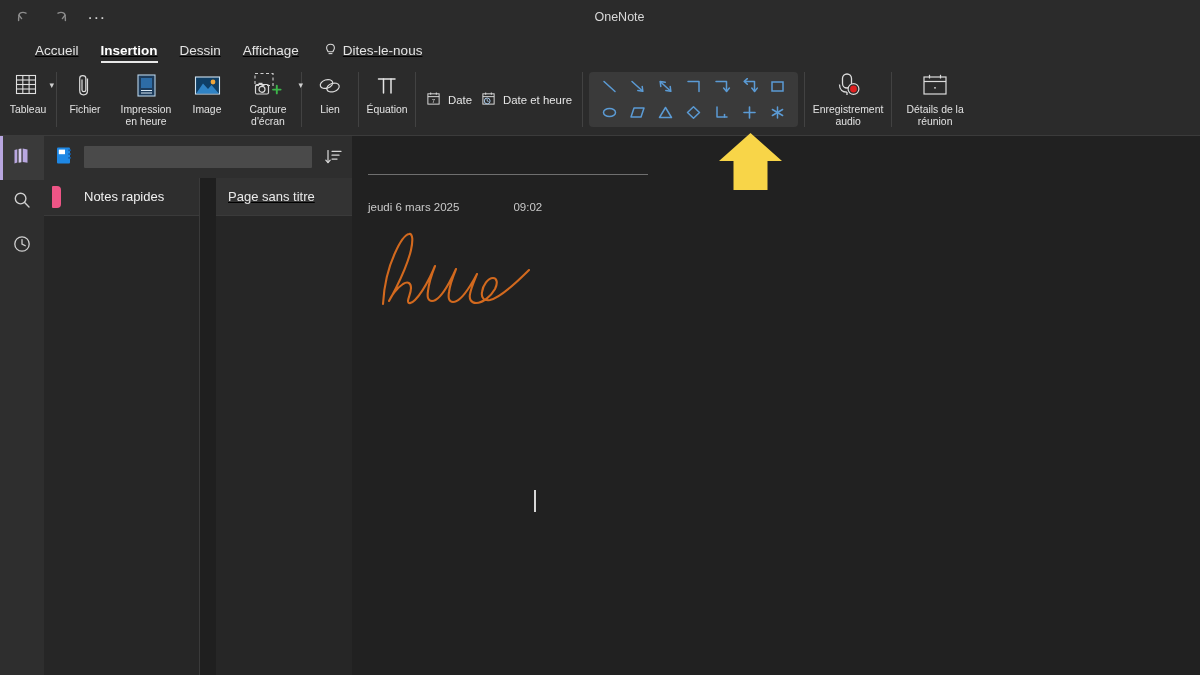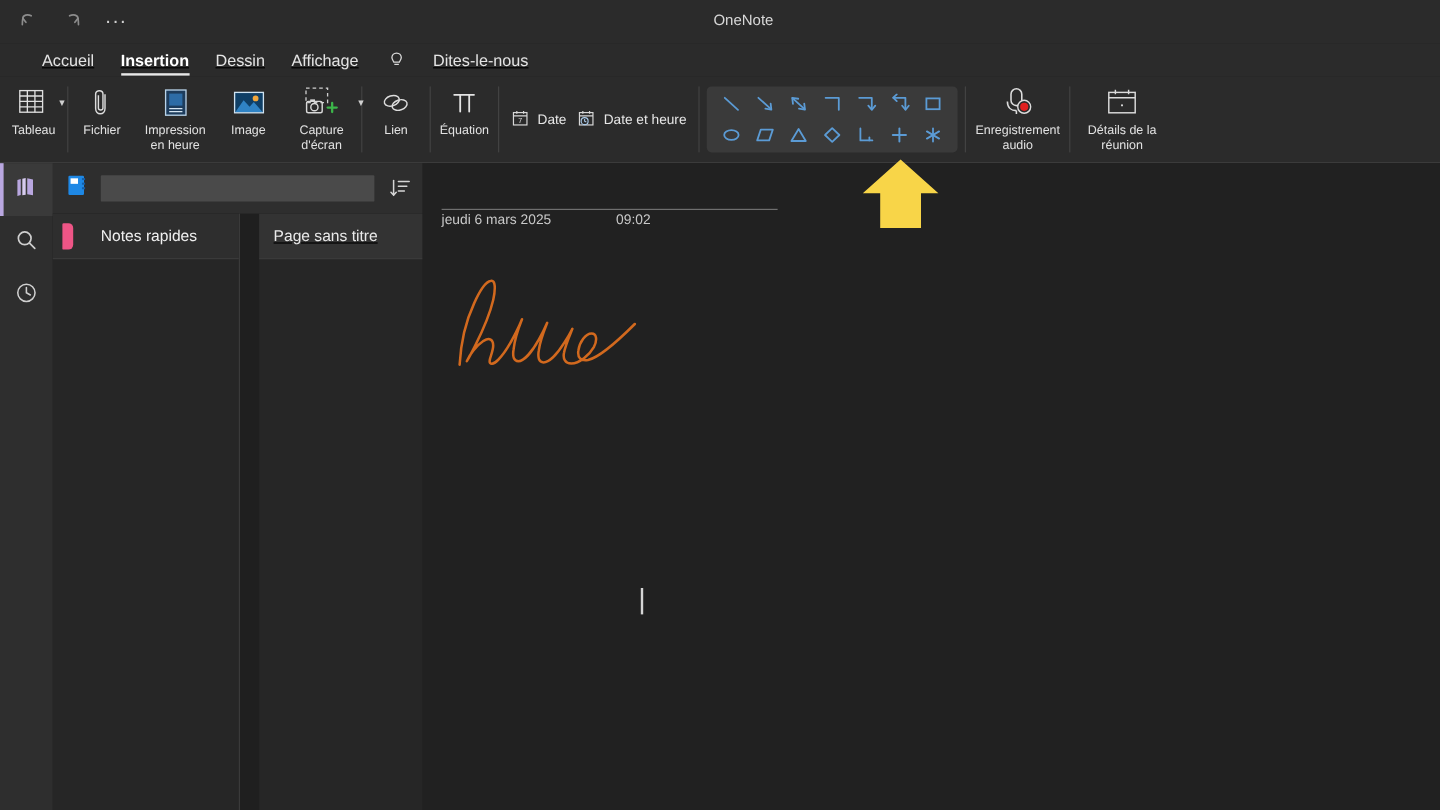--- a/index.html
+++ b/index.html
@@ -33,21 +33,21 @@
   .tabs { display: flex; align-items: flex-end; height: 28px; padding-left: 24px; text-decoration: underline; }
   .tab {
     position: relative; color: #e4e4e4; font-size: 13.5px;
     padding: 0 11px; height: 28px; display: flex; align-items: center; cursor: default;
   }
   .tab.active { font-weight: bold; color: #ffffff; }
   .tab.active::after {
     content: ""; position: absolute; left: 11px; right: 11px; bottom: 1px;
     height: 2px; background: #e8e8e8;
   }
-  .tab.hint { display: flex; align-items: center; gap: 24px; padding-left: 14px; }
+  .tab.hint { display: flex; align-items: center; gap: 6px; padding-left: 14px; }
   .bulb { width: 13px; height: 15px; color: #d8d8d8; }
 
   
   .ribbon {
     position: absolute; left: 0; top: 64px; width: 1200px; height: 72px;
     background: #2b2b2b; border-bottom: 1px solid #3b3b3b;
     display: flex; align-items: stretch;
   }
   .grp { display: flex; align-items: stretch; }
   .sep { width: 1px; background: #424242; margin: 8px 0; }
@@ -129,21 +129,21 @@
   }
   .page-label { color: #e9e9e9; font-size: 13px; }
 
   
   .canvas {
     position: absolute; left: 352px; top: 136px; width: 848px; height: 539px;
     background: #212121;
   }
   .page-title-area { position: absolute; left: 16px; top: 38px; width: 282px; }
   .title-rule { width: 280px; height: 1px; background: #6f6f6f; }
-  .meta-row { margin-top: 3px; display: flex; gap: 54px; }
+  .meta-row { margin-top: 26px; display: flex; gap: 54px; }
   .meta-text { color: #c9c9c9; font-size: 11.5px; }
 
   .ink { position: absolute; left: 18px; top: 86px; }
   .caret {
     position: absolute; left: 182px; top: 354px; width: 2px; height: 22px; background: #d6d6d6;
   }
 
   
   .arrow-annot { position: absolute; left: 716px; top: 131px; }
 </style>

